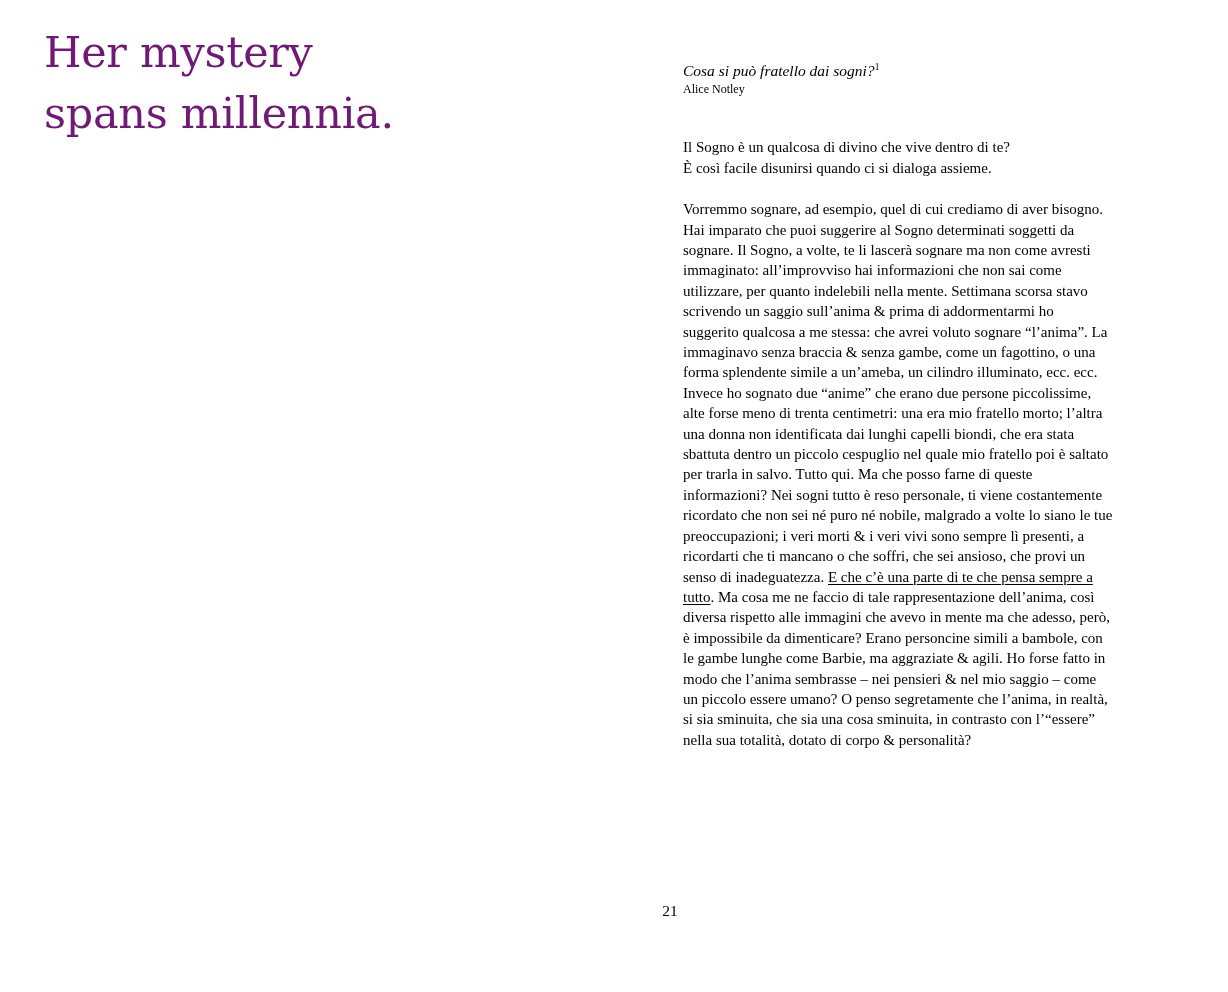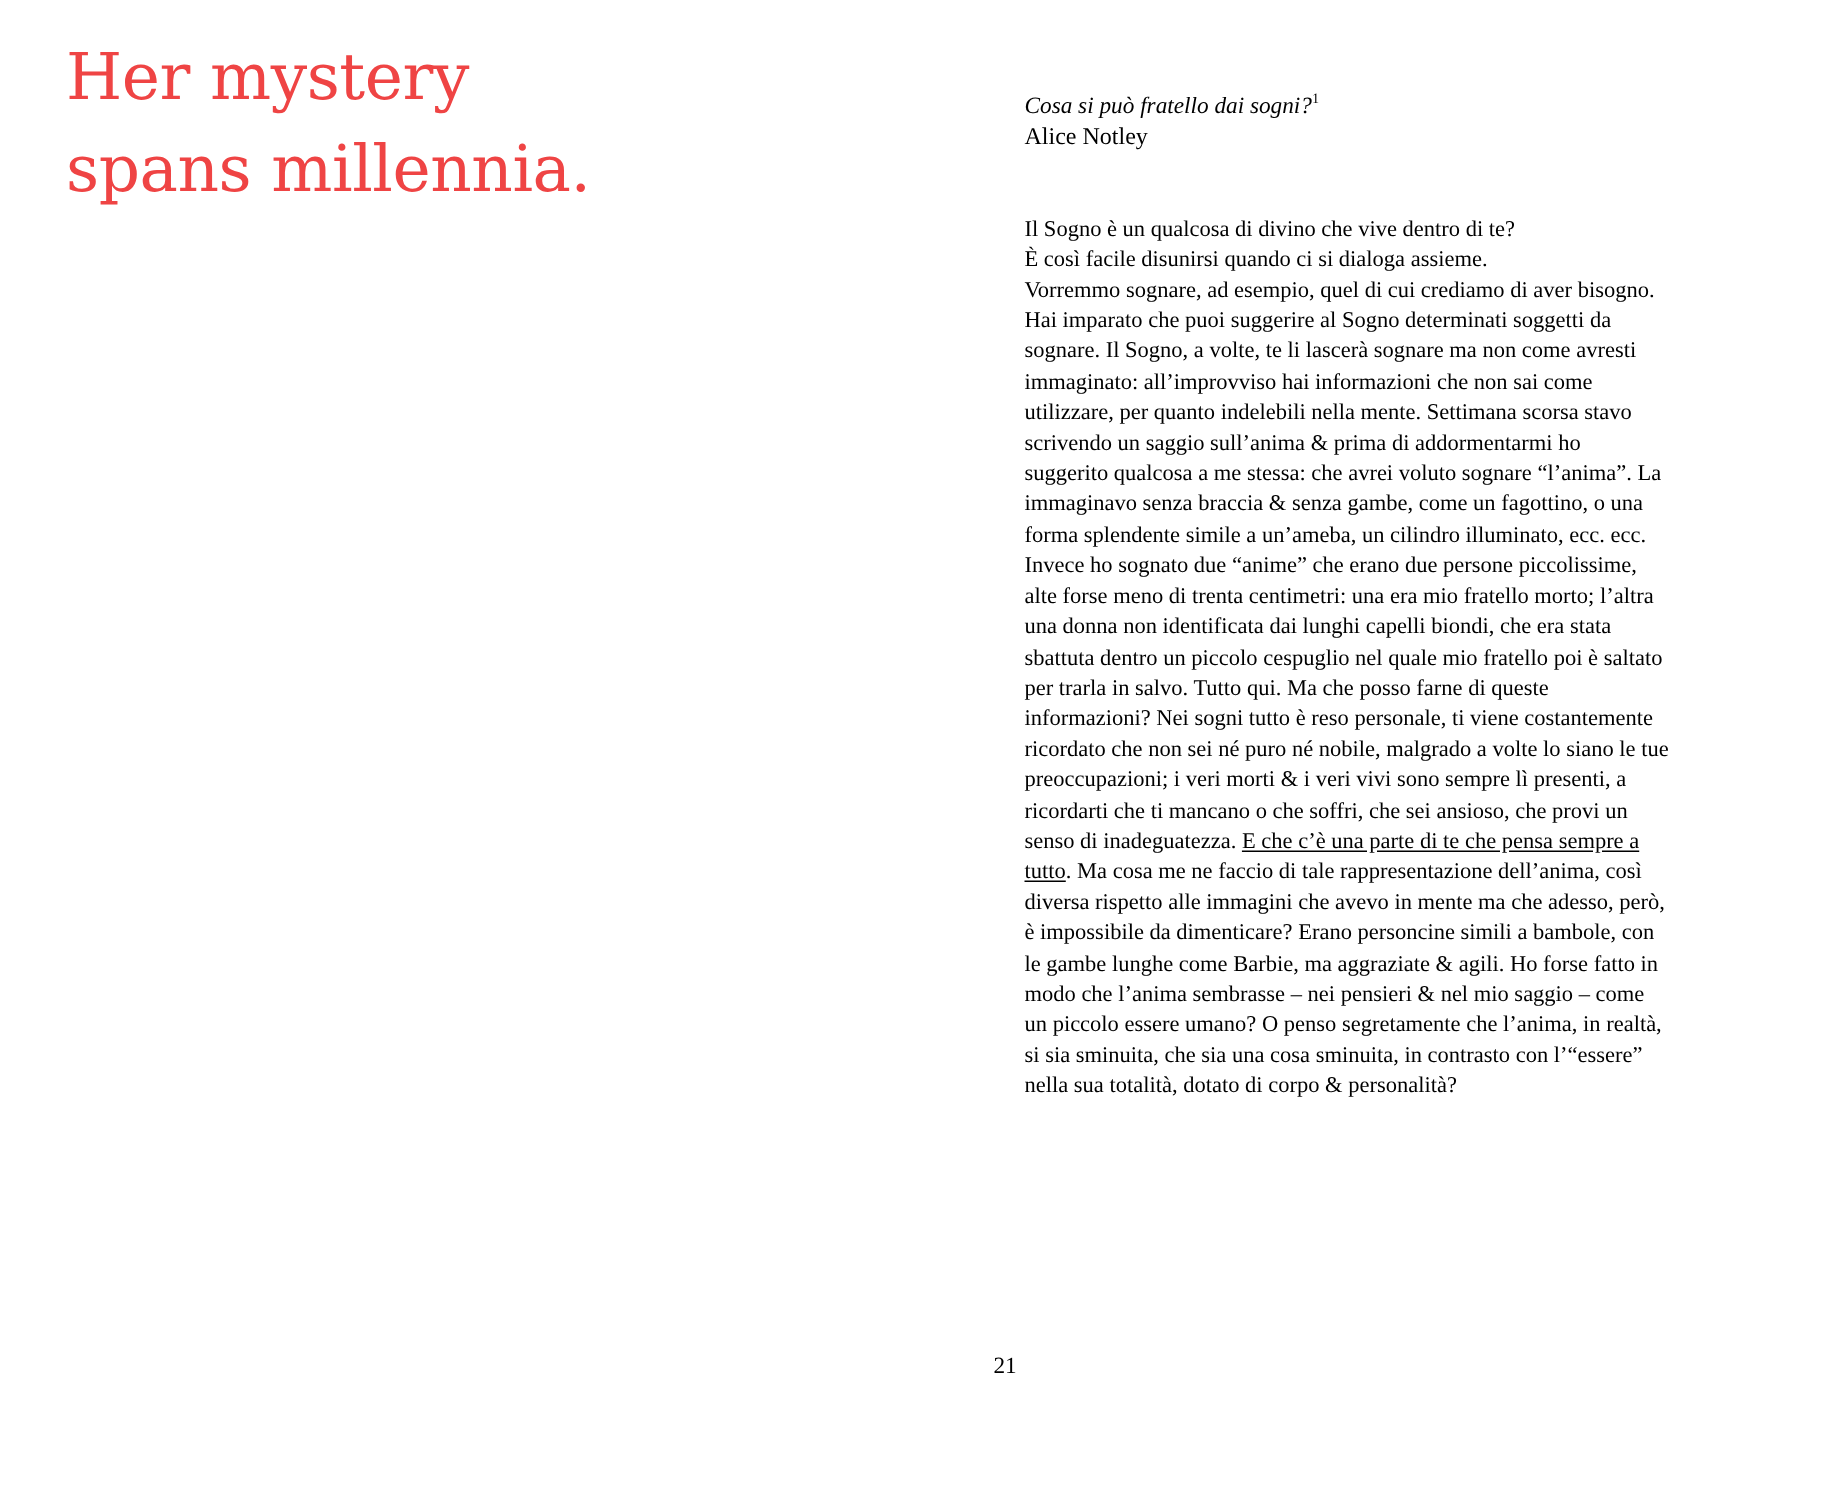--- a/index.html
+++ b/index.html
@@ -28,21 +28,21 @@
     top: 22px;
     width: 560px;
   }
   .pull-quote {
     font-family: "DejaVu Serif", serif;
     font-size: 43px;
     line-height: 1.42;
     letter-spacing: -0.3px;
     font-weight: 400;
     white-space: pre-line;
-    color: #ef4444;
+    color: #701a75;
   }
 
   
   .right-col {
     position: absolute;
     left: 683px;
     top: 60px;
     width: 430px;
   }
   .essay-title {
@@ -51,36 +51,37 @@
     line-height: 1.36;
     margin: 0;
   }
   .essay-title sup {
     font-style: normal;
     font-size: 9.5px;
     vertical-align: super;
     line-height: 0;
   }
   .essay-author {
-    font-size: 16px;
+    font-size: 12px;
     line-height: 1.36;
     margin: 0 0 0 0;
   }
 
   .para {
     font-size: 15px;
     line-height: 20.4px;
     margin: 0;
     text-align: left;
     hyphens: none;
   }
   .para.lead {
     margin-top: 40px;
   }
   .para.body {
+    margin-top: 21px;
   }
   .underline {
     text-decoration: underline;
     text-underline-offset: 2px;
   }
 
   
   .page-number {
     position: absolute;
     left: 0;

